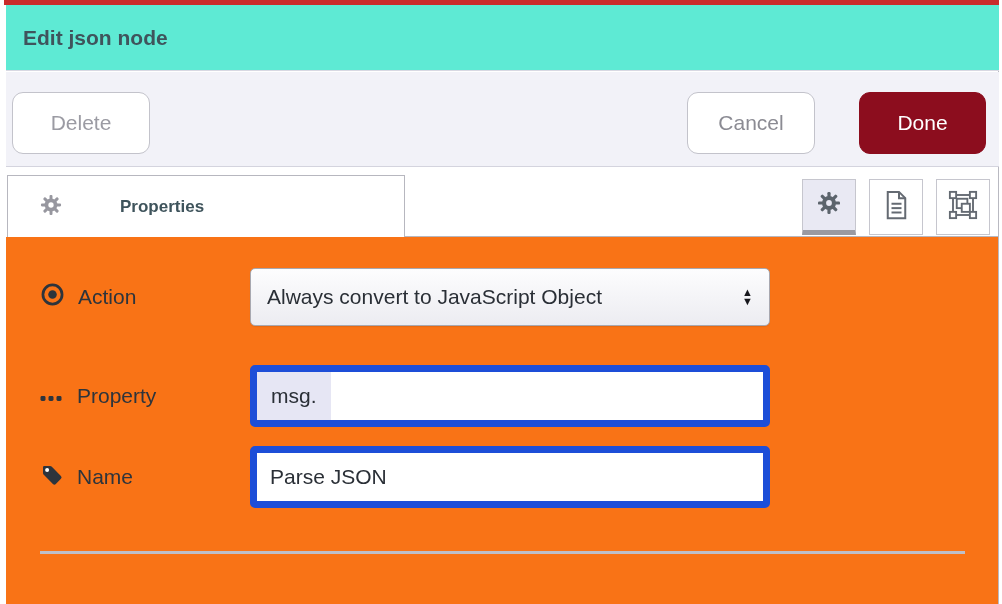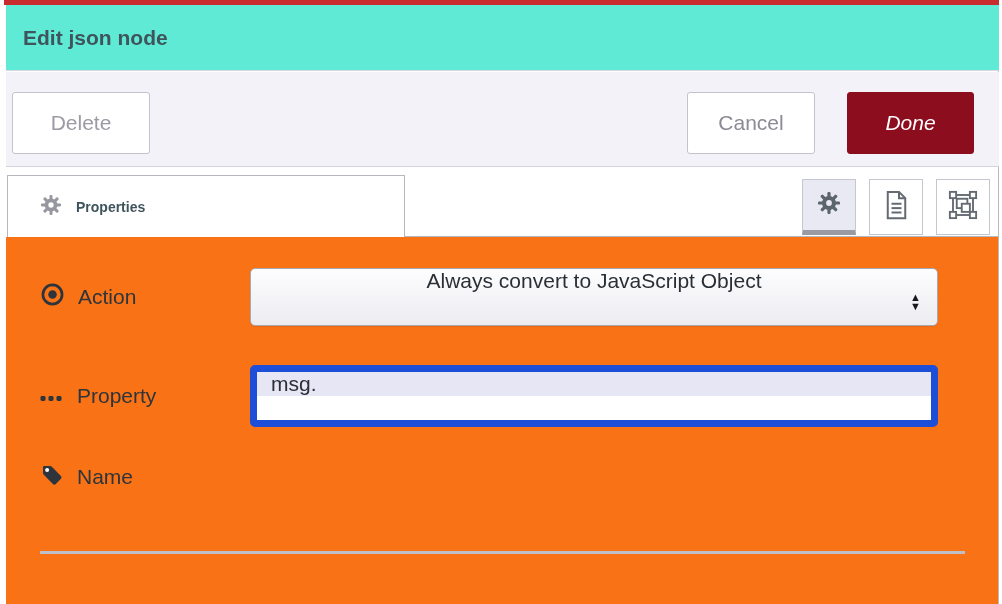--- a/index.html
+++ b/index.html
@@ -25,55 +25,55 @@
   }
   #header .title{font-size:21px;font-weight:bold;color:#3f545c;}
   
   #buttonbar{
     position:absolute;left:0;right:-1px;top:72px;height:94px;
     background:#f2f2f8;border-bottom:1px solid #d4d4de;
   }
   .btn{
     position:absolute;top:20px;height:62px;box-sizing:border-box;
     display:flex;align-items:center;justify-content:center;
-    font-size:21px;border-radius:3px;cursor:pointer;
+    font-size:21px;border-radius:11px;cursor:pointer;
   }
   #btn-delete{left:6px;width:138px;background:#fff;border:1px solid #c3c3cb;color:#9b9ba3;}
   #btn-cancel{right:184px;width:128px;background:#fff;border:1px solid #c3c3cb;color:#8b8b93;}
-  #btn-done{right:25px;width:127px;background:#8c0d1e;border:1px solid #8c0d1e;color:#ffffff;font-style:italic;}
+  #btn-done{right:13px;width:127px;background:#8c0d1e;border:1px solid #8c0d1e;color:#ffffff;}
   
   #tabbar{position:absolute;left:0;right:0;top:167px;height:70px;background:#ffffff;}
   #tabline{position:absolute;left:399px;right:0;bottom:0;height:1px;background:#b7b7bf;}
   #tab-properties{
     position:absolute;left:1px;top:8px;width:398px;height:62px;box-sizing:border-box;
     background:#ffffff;border:1px solid #b7b7bf;border-bottom:none;
     display:flex;align-items:center;padding-left:32px;gap:14px;cursor:pointer;
   }
-  #tab-properties .tab-label{font-size:14px;font-weight:bold;color:#3f545c;}
+  #tab-properties .tab-label{font-size:17px;font-weight:bold;color:#3f545c;margin-left:44px;}
   #tab-icon-buttons{
     position:absolute;right:8px;top:12px;display:flex;gap:13px;
   }
   .icon-btn{
     width:54px;height:56px;box-sizing:border-box;background:#ffffff;
     border:1px solid #c6c6ce;display:flex;align-items:center;justify-content:center;
     cursor:pointer;
   }
   .icon-btn.selected{background:#e9e9f3;border-bottom:5px solid #9a9aa2;}
   
   #formarea{position:absolute;left:0;right:0;top:237px;height:367px;background:#f97316;}
   .row{position:absolute;left:0;right:0;}
   #row-action{top:31px;height:58px;}
   #row-property{top:128px;height:62px;}
   #row-name{top:209px;height:62px;}
   .rowlabel{
     position:absolute;left:34px;top:0;bottom:0;
     display:flex;align-items:center;gap:13px;
     font-size:21px;color:#2d343c;
   }
-  .field{position:absolute;left:244px;width:688px;top:0;bottom:0;box-sizing:border-box;flex-direction:column;}
+  .field{position:absolute;left:244px;width:520px;top:0;bottom:0;box-sizing:border-box;}
   .select-box{
     border:1px solid #a8a8b0;border-radius:5px;
     background:linear-gradient(180deg,#fdfdfe 0%,#ececf1 100%);
     display:flex;align-items:center;padding:0 16px;
     font-size:21px;color:#2a2f36;cursor:pointer;
     box-shadow:0 1px 1px rgba(0,0,0,0.08);
   }
   .updown{margin-left:auto;display:flex;flex-direction:column;align-items:center;color:#17171c;}
   .updown span{font-size:11px;line-height:9px;}
   .text-field{
@@ -225,18 +225,21 @@
     <div class="row" id="row-name">
       <div class="rowlabel">
         <span>
           <svg width="24" height="24" viewBox="0 0 24 24" fill="#2d343c">
             <path d="M3 10 V4.2 A1.2 1.2 0 0 1 4.2 3 H10 a2.6 2.6 0 0 1 1.85 0.77 L20.9 12.9 a2.1 2.1 0 0 1 0 2.95 L15.85 20.9 a2.1 2.1 0 0 1 -2.95 0 L3.77 11.85 A2.6 2.6 0 0 1 3 10 Z"></path>
             <circle cx="7.1" cy="7.1" r="2" fill="#ffffff"></circle>
           </svg>
         </span>
         <span>Name</span>
       </div>
+      <div class="field text-field">
+        <input type="text" value="Parse JSON" style="">
+      </div>
     </div>
 
     <div id="divider"></div>
   </div>
 
 </div>
 
 </body></html>

